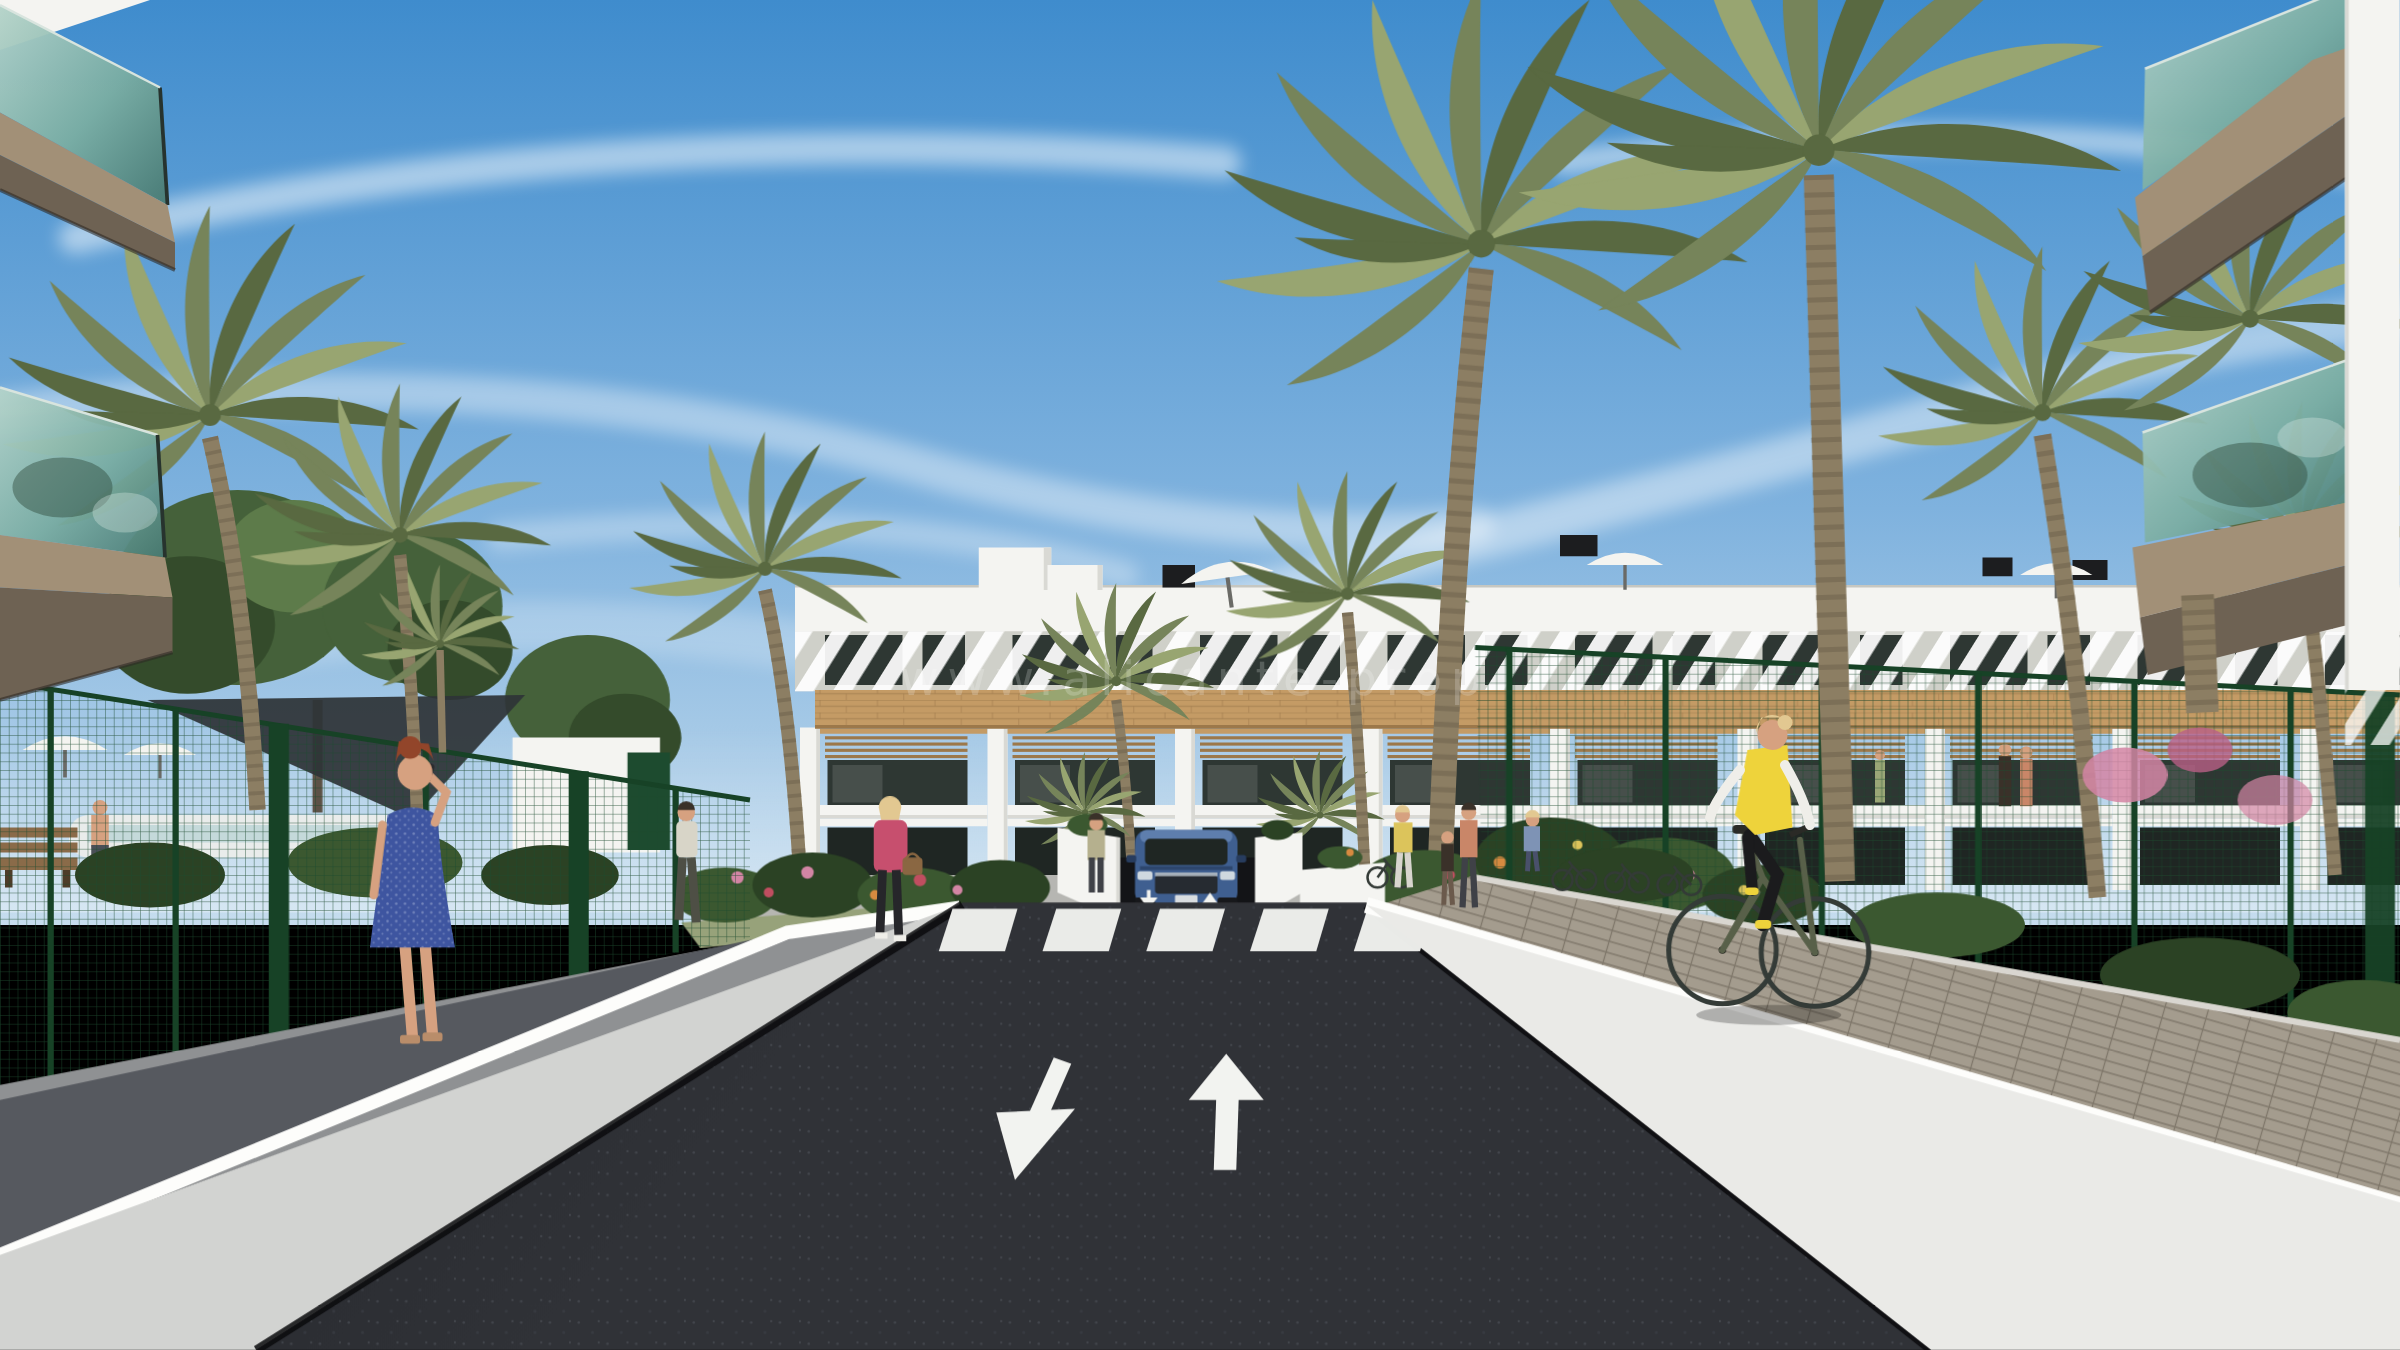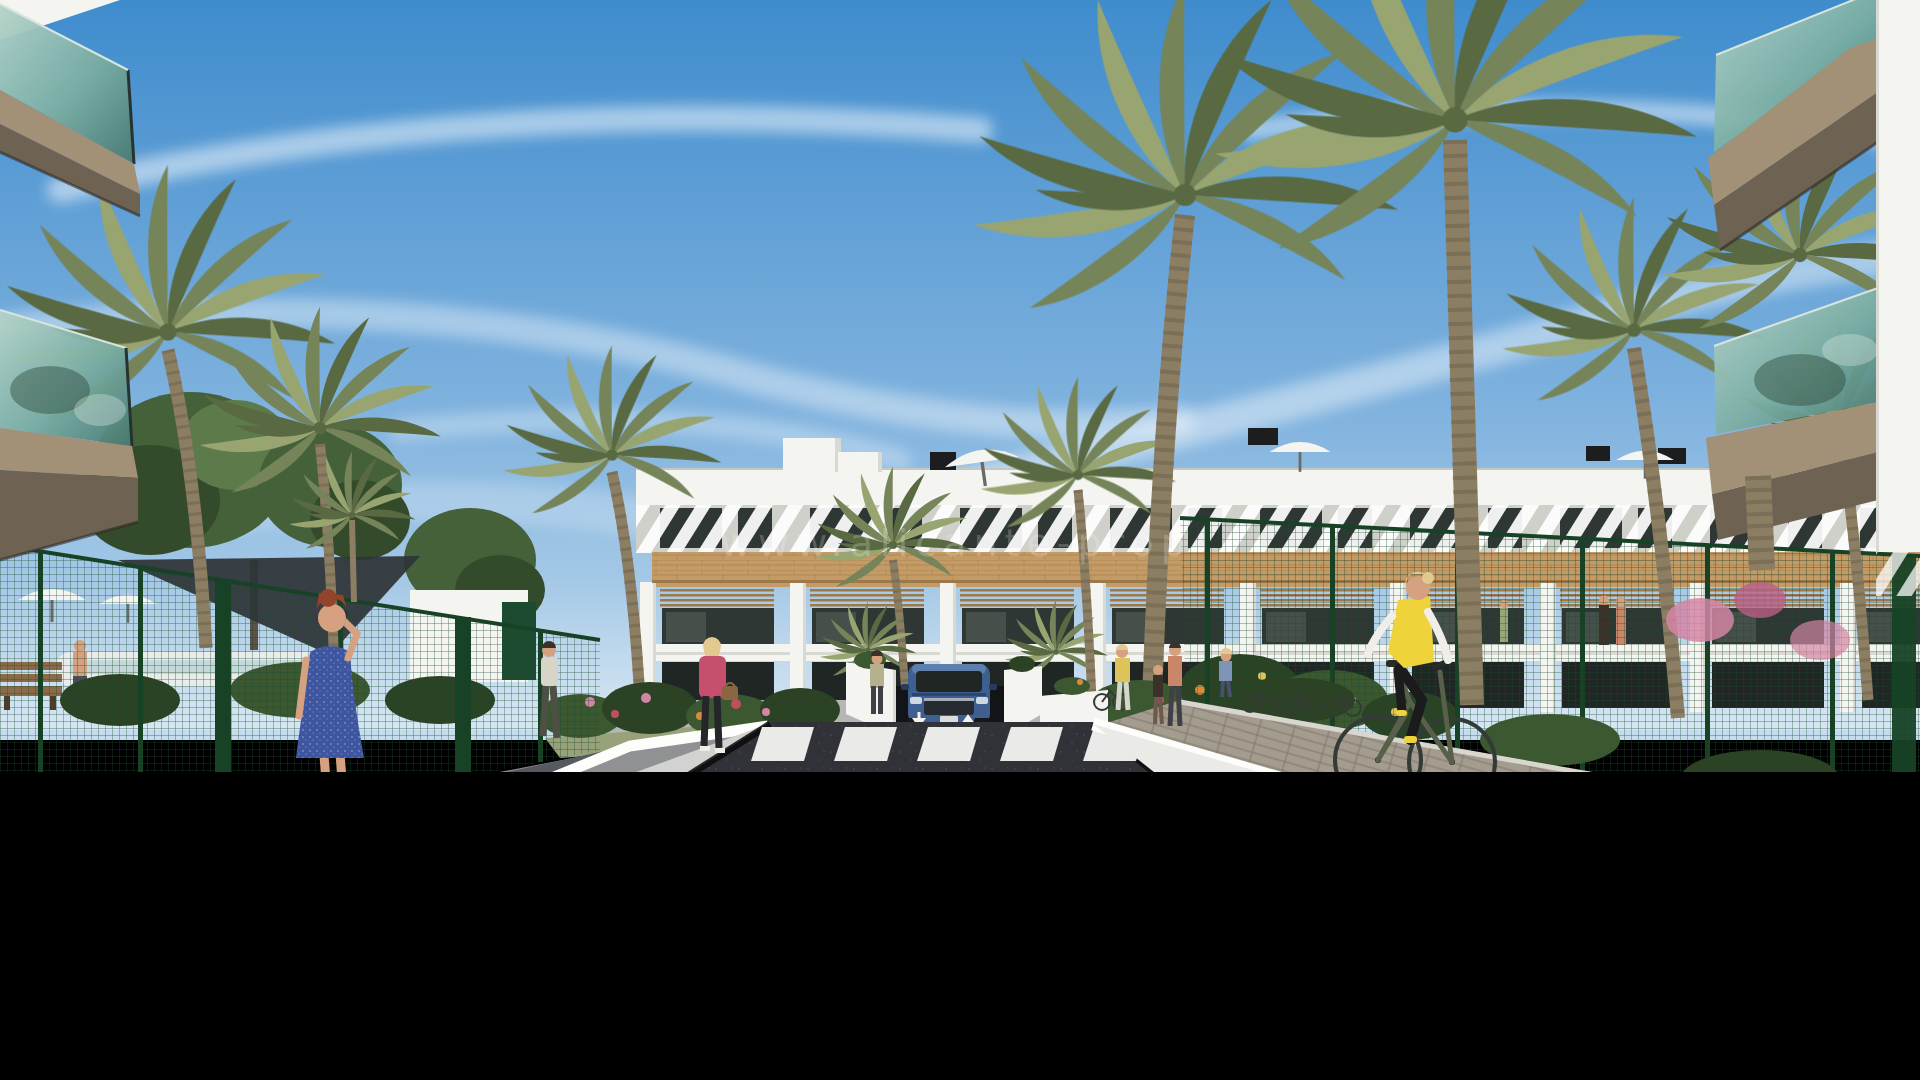--- a/index.html
+++ b/index.html
@@ -1,16 +1,16 @@
 <!DOCTYPE html>
 <html style="--c-sky_top: #3f8ccd; --c-sky_mid: #7fb2de; --c-sky_low: #c6ddee; --c-cloud: #ffffff; --c-facade: #f4f4f1; --c-facade_shade: #d9d9d4; --c-roof_edge: #c6c7c1; --c-stripe_base: #cfd0c9; --c-wood: #c49b65; --c-wood_dark: #9c784a; --c-window_glass: #2e3733; --c-window_deep: #1f2623; --c-tunnel: #131417; --c-glass_light: #b4d3c9; --c-glass_mid: #7aada2; --c-glass_dark: #487971; --c-slab: #a29077; --c-slab_dark: #6e6253; --c-fence_mesh: #1d4b2f; --c-fence_post: #174226; --c-palm: #76845a; --c-palm_dark: #596941; --c-palm_light: #98a571; --c-trunk: #8c7e63; --c-trunk_dark: #695d4a; --c-tree: #45613a; --c-tree_dark: #344b2b; --c-tree_light: #5d7b4a; --c-road: #222429; --c-road_light: #303237; --c-marking: #f2f3f0; --c-wall_left: #d2d3d1; --c-wall_right: #eaeae7; --c-wall_bright: #fdfdfb; --c-path_gray: #8f9193; --c-pavers_dark: #50535a; --c-paver: #a49c8e; --c-paver_line: #7f776a; --c-concrete: #b6b6b2; --c-grass: #97a27a; --c-shrub: #3b5830; --c-shrub_dark: #2b4224; --c-flower_pink: #d385a4; --c-flower_red: #c04e60; --c-flower_orange: #d78a40; --c-flower_yellow: #dcc45b; --c-skin: #d6a180; --c-car_blue: #3f5f90; --c-car_blue_dark: #273c5e; --c-car_blue_light: #5e7ead; --c-vest_yellow: #eed33b; --c-dress_blue: #3e55a0; --c-jacket_pink: #c74f6e; --c-hair_red: #92452a; --c-hair_blonde: #e2c891; --c-hair_dark: #3a3129; --c-sail: #2e3437; --c-umbrella: #f4f4f0; --c-pool_edge: #e9eceb; --c-bench: #8a6b49; --c-bike_metal: #343b37; --c-bike_frame: #586049; --c-figure_coral: #c98668;"><head>
 <meta charset="utf-8">
 <style>
   html,body{margin:0;padding:0;background:#000;}
-  .stage{width:1920px;height:772px;overflow:hidden;position:relative;font-family:"DejaVu Sans",sans-serif;}
+  .stage{width:1920px;height:1080px;overflow:hidden;position:relative;font-family:"DejaVu Sans",sans-serif;}
   svg{display:block;}
   
   .facade{fill:var(--c-facade,#f4f4f1)}
   .facadeSh{fill:var(--c-facade_shade,#d9d9d4)}
   .roofEdge{fill:var(--c-roof_edge,#c6c7c1)}
   .stripeBase{fill:var(--c-stripe_base,#cfd0c9)}
   .wood{fill:var(--c-wood,#c49b65)}
   .woodDark{fill:var(--c-wood_dark,#9c784a)}
   .win{fill:var(--c-window_glass,#2e3733)}
   .winDeep{fill:var(--c-window_deep,#1f2623)}

